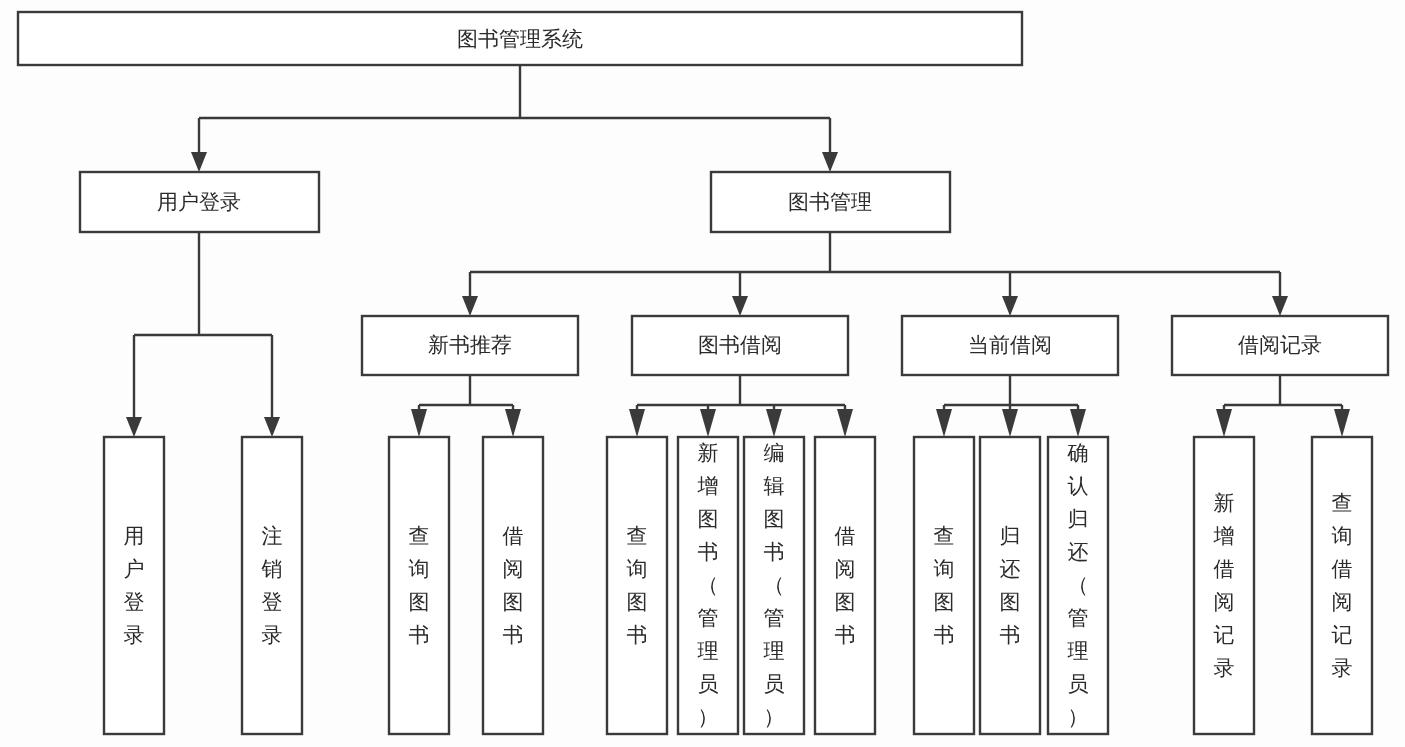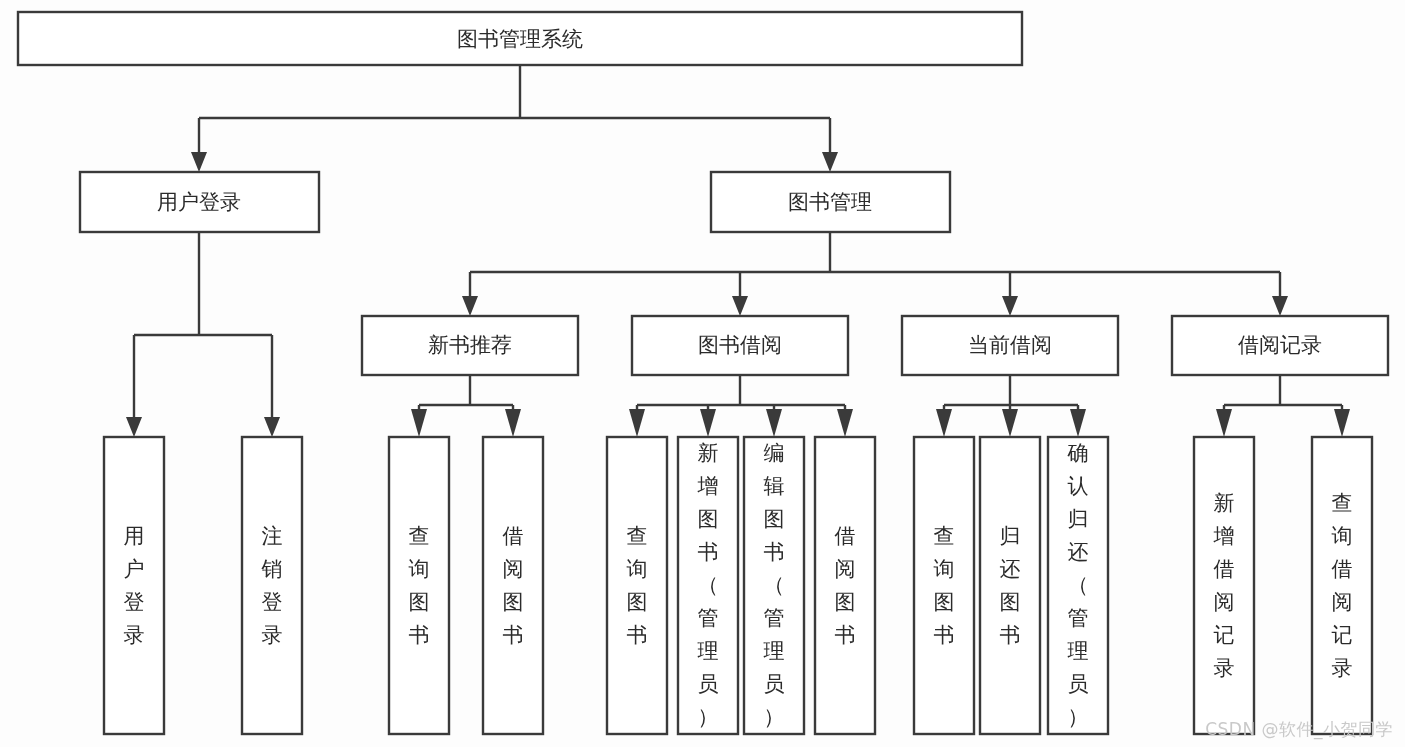--- a/index.html
+++ b/index.html
@@ -246,15 +246,14 @@
       <text class="node-label-v" x="1224" y="586"><tspan x="1224" y="503.5" dominant-baseline="middle">新</tspan><tspan x="1224" y="536.5" dominant-baseline="middle">增</tspan><tspan x="1224" y="569.5" dominant-baseline="middle">借</tspan><tspan x="1224" y="602.5" dominant-baseline="middle">阅</tspan><tspan x="1224" y="635.5" dominant-baseline="middle">记</tspan><tspan x="1224" y="668.5" dominant-baseline="middle">录</tspan></text>
     </g>
 
     <g>
       <rect class="node-box" x="1312" y="437" width="60" height="297"></rect>
       <text class="node-label-v" x="1342" y="586"><tspan x="1342" y="503.5" dominant-baseline="middle">查</tspan><tspan x="1342" y="536.5" dominant-baseline="middle">询</tspan><tspan x="1342" y="569.5" dominant-baseline="middle">借</tspan><tspan x="1342" y="602.5" dominant-baseline="middle">阅</tspan><tspan x="1342" y="635.5" dominant-baseline="middle">记</tspan><tspan x="1342" y="668.5" dominant-baseline="middle">录</tspan></text>
     </g>
 
   </svg>
 
-  <div class="watermark-text">CSDN @软件_小贺同学</div>
 
 </div>
 
 </body></html>

